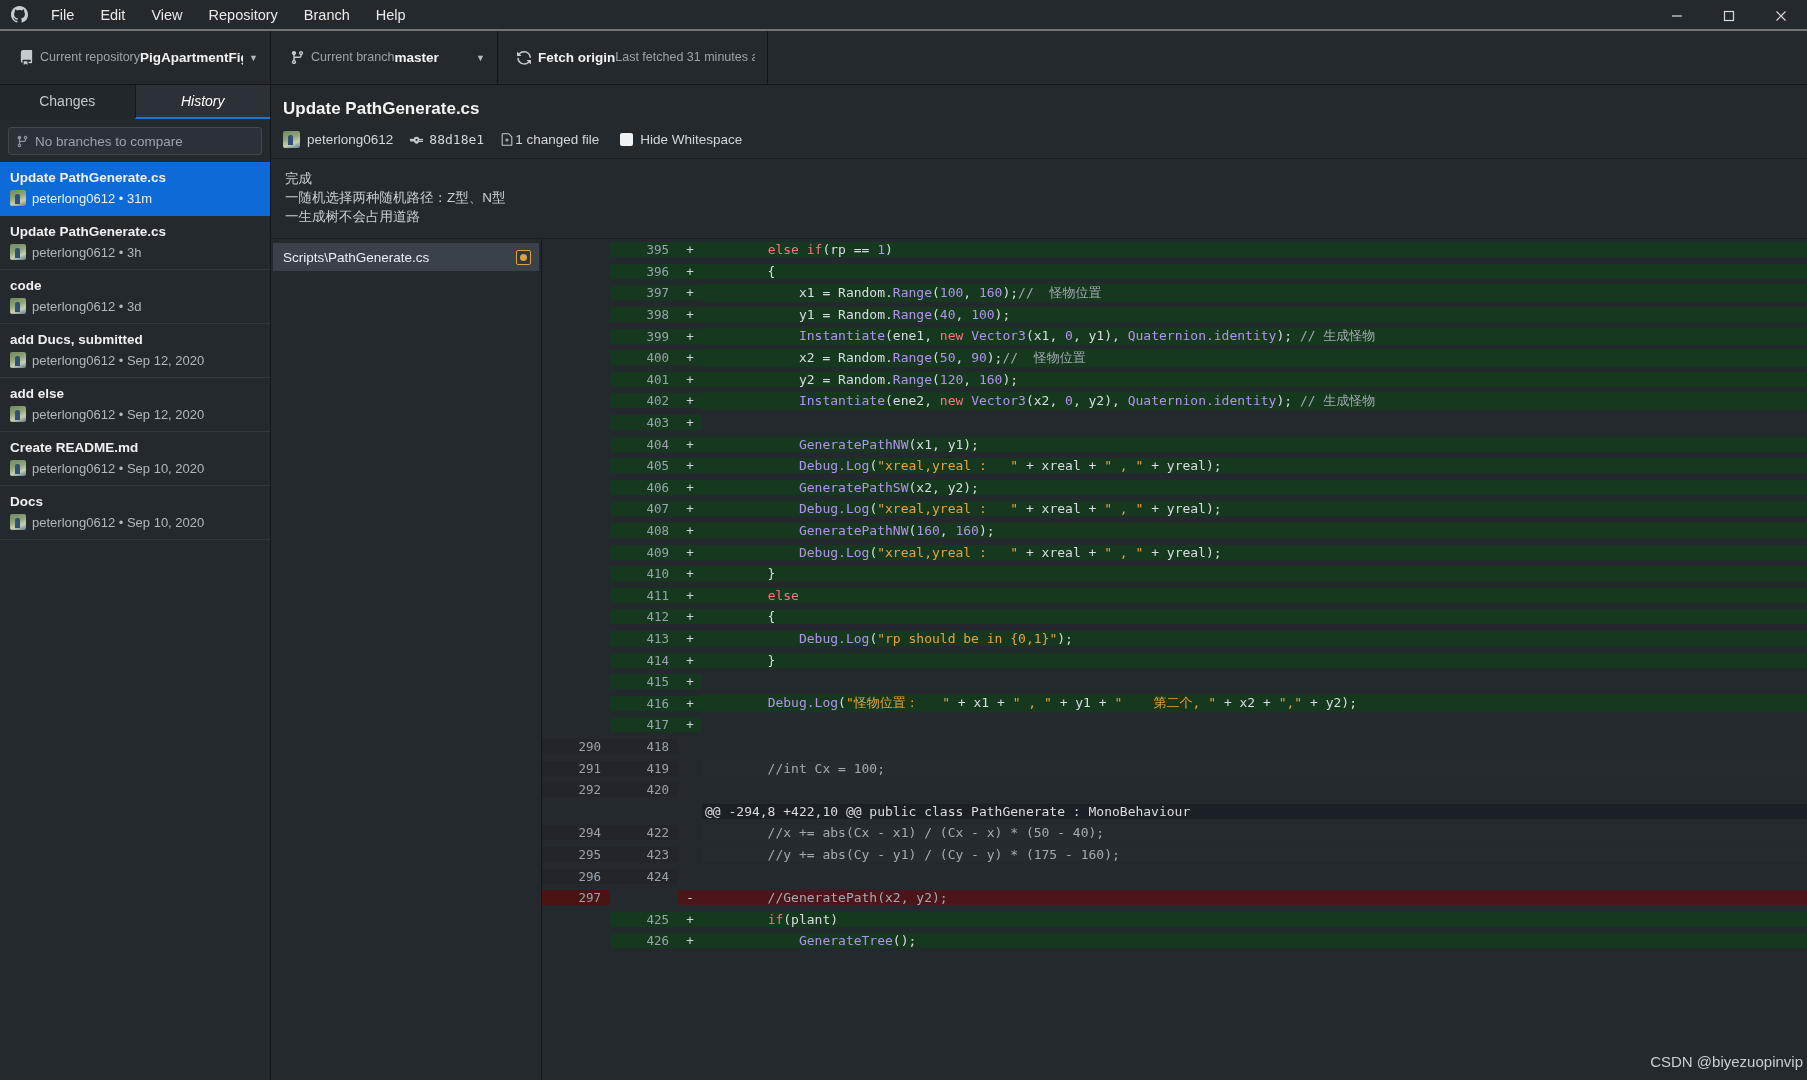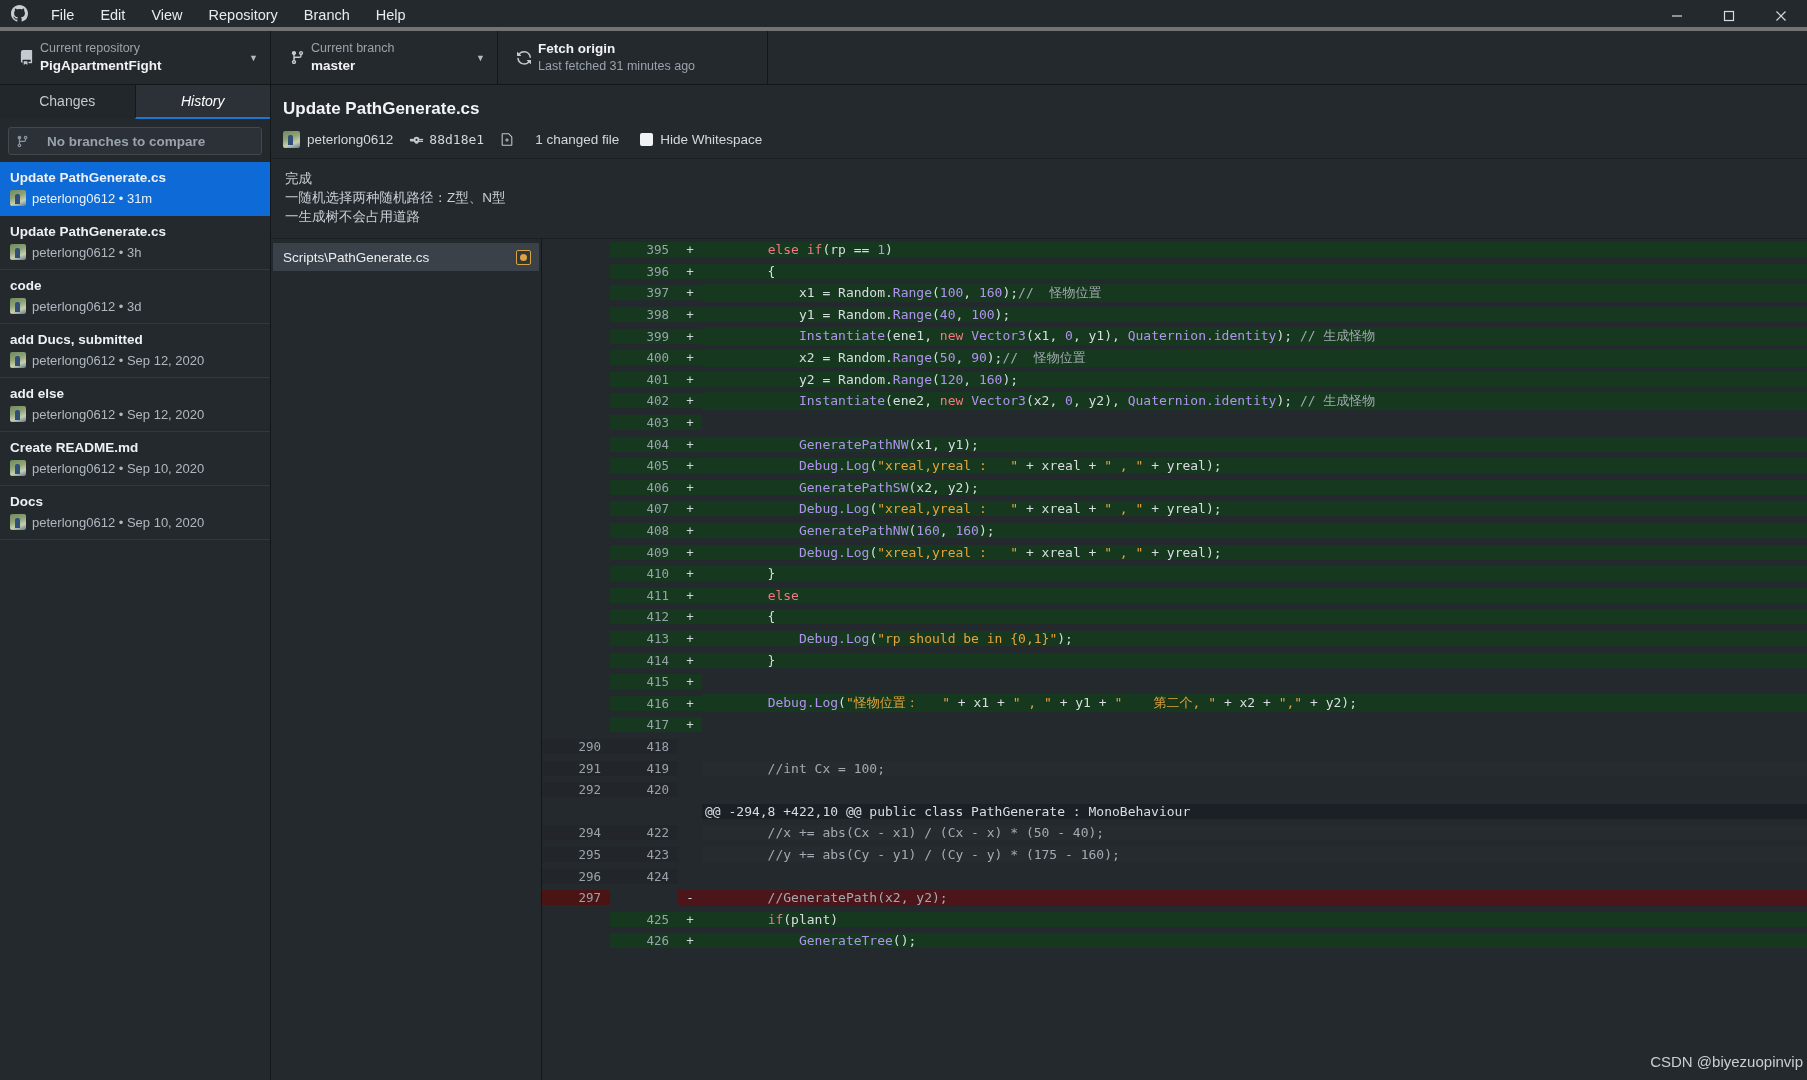--- a/index.html
+++ b/index.html
@@ -8,21 +8,21 @@
     background: #24292e;
     font-family: "Liberation Sans", sans-serif;
     overflow: hidden;
     color: #e1e4e8;
   }
   #app { position: relative; width: 1807px; height: 1080px; display: flex; flex-direction: column; }
 
   
   .titlebar {
     height: 31px; background: #24292e; display: flex; align-items: center;
-    border-bottom: 4px solid #737373; flex: 0 0 31px;
+    border-bottom: 2px solid #737373; flex: 0 0 31px;
   }
   .gh-logo { width: 38px; display: flex; align-items: center; justify-content: center; }
   .gh-logo svg { width: 17px; height: 17px; fill: #c8cdd2; }
   .menu { display: flex; align-items: center; height: 100%; }
   .menu-item {
     padding: 0 13px; font-size: 14.5px; color: #e8eaed; line-height: 31px;
     height: 100%; cursor: default;
   }
   .winbtns { margin-left: auto; display: flex; height: 100%; }
   .winbtn {
@@ -35,21 +35,21 @@
   .toolbar { height: 54px; display: flex; flex: 0 0 54px; background: #24292e; border-bottom: 1px solid #141719; }
   .tb-cell {
     display: flex; align-items: center; padding: 0 12px; position: relative;
     border-right: 1px solid #141719; cursor: default;
   }
   .tb-repo { width: 271px; }
   .tb-branch { width: 227px; }
   .tb-fetch { width: 270px; }
   .tb-icon { width: 28px; display: flex; align-items: center; justify-content: center; flex: 0 0 28px; }
   .tb-icon svg { fill: #c4cad0; }
-  .tb-text { display: flex; flex-direction: column; justify-content: flex-start; overflow: hidden; }
+  .tb-text { display: flex; flex-direction: row; justify-content: flex-start; overflow: hidden; }
   .tb-label { font-size: 12.5px; color: #9aa3ab; line-height: 17px; white-space: nowrap; }
   .tb-value { font-size: 13.5px; color: #f0f2f4; font-weight: bold; line-height: 18px; white-space: nowrap; }
   .tb-caret { margin-left: auto; color: #b4bcc3; font-size: 9px; padding-left: 6px; }
 
   
   .body { display: flex; flex: 1 1 auto; min-height: 0; }
 
   
   .sidebar { width: 271px; flex: 0 0 271px; background: #24292e; border-right: 1px solid #141719; display: flex; flex-direction: column; }
   .tabs { display: flex; height: 34px; flex: 0 0 34px; background: #1f2428; }
@@ -57,21 +57,21 @@
     flex: 1; display: flex; align-items: center; justify-content: center;
     font-size: 14px; color: #c3c9cf; border-bottom: 2px solid transparent;
     background: #22272b; cursor: default; position: relative;
   }
   .tab + .tab { border-left: 1px solid #14181b; font-style: italic; }
   .tab.active { color: #ffffff; border-bottom-color: #1d77d1; background: #2b3137; }
 
   .compare-wrap { padding: 8px 8px 7px 8px; }
   .compare-box {
     height: 28px; border: 1px solid #43484d; border-radius: 3px; background: #2b3137;
-    display: flex; align-items: center; padding: 0 7px; gap: 18px; font-weight: bold;
+    display: flex; align-items: center; padding: 0 7px; gap: 6px;
   }
   .compare-box svg { fill: #8b949e; flex: 0 0 auto; }
   .compare-text { font-size: 13.5px; color: #9aa3ab; }
 
   .commits { flex: 1 1 auto; overflow: hidden; }
   .commit {
     height: 54px; padding: 7px 10px 0 10px; border-bottom: 1px solid #32383e;
     cursor: default; background: #24292e;
   }
   .commit.selected { background: #0e6ad6; border-bottom-color: #0e6ad6; }
@@ -91,21 +91,21 @@
 
   
   .right { flex: 1 1 auto; display: flex; flex-direction: column; min-width: 0; background: #24292e; }
   .commit-header { padding: 12px 12px 10px 12px; border-bottom: 1px solid #1b1f23; background: #24292e; }
   .ch-title { font-size: 17px; font-weight: bold; color: #f2f4f6; line-height: 24px; }
   .ch-meta { display: flex; align-items: center; gap: 7px; margin-top: 10px; font-size: 13.5px; color: #d3d8dd; }
   .ch-meta .avatar { width: 17px; height: 17px; flex: 0 0 17px; }
   .ch-author { margin-right: 9px; }
   .ch-sha-wrap { display: flex; align-items: center; gap: 5px; margin-right: 9px; }
   .ch-sha { font-family: "DejaVu Sans Mono", monospace; font-size: 13px; color: #d3d8dd; }
-  .ch-files { display: flex; align-items: center; gap: 21px; margin-right: 14px; }
+  .ch-files { display: flex; align-items: center; gap: 1px; margin-right: 14px; }
   .ch-hide { display: flex; align-items: center; gap: 7px; }
   .checkbox { width: 13px; height: 13px; background: #f0f2f4; border-radius: 2px; display: inline-block; }
   .ch-icon svg { fill: #c2c9d0; display: block; }
 
   .ch-desc { padding: 10px 14px 12px 14px; border-bottom: 1px solid #1b1f23; }
   .ch-desc div { font-size: 13.5px; color: #c9cfd5; line-height: 19px; white-space: pre; }
 
   .diff-area { flex: 1 1 auto; display: flex; min-height: 0; }
   .filelist { width: 271px; flex: 0 0 271px; border-right: 1px solid #141719; background: #24292e; padding-top: 4px; }
   .fileitem {

